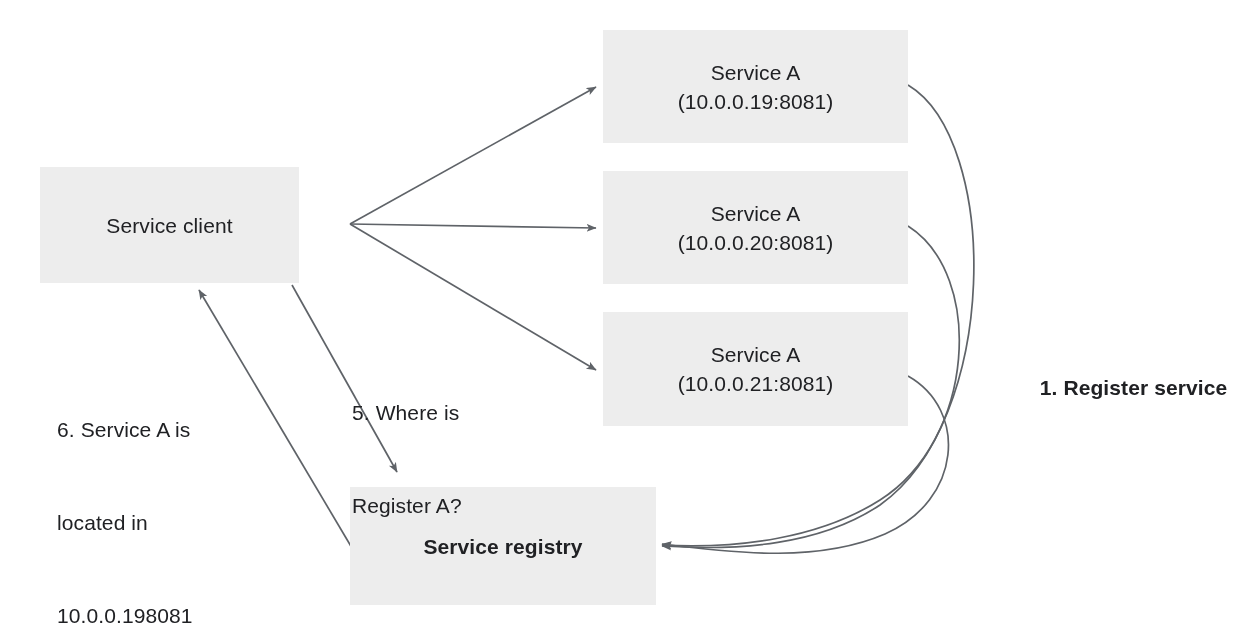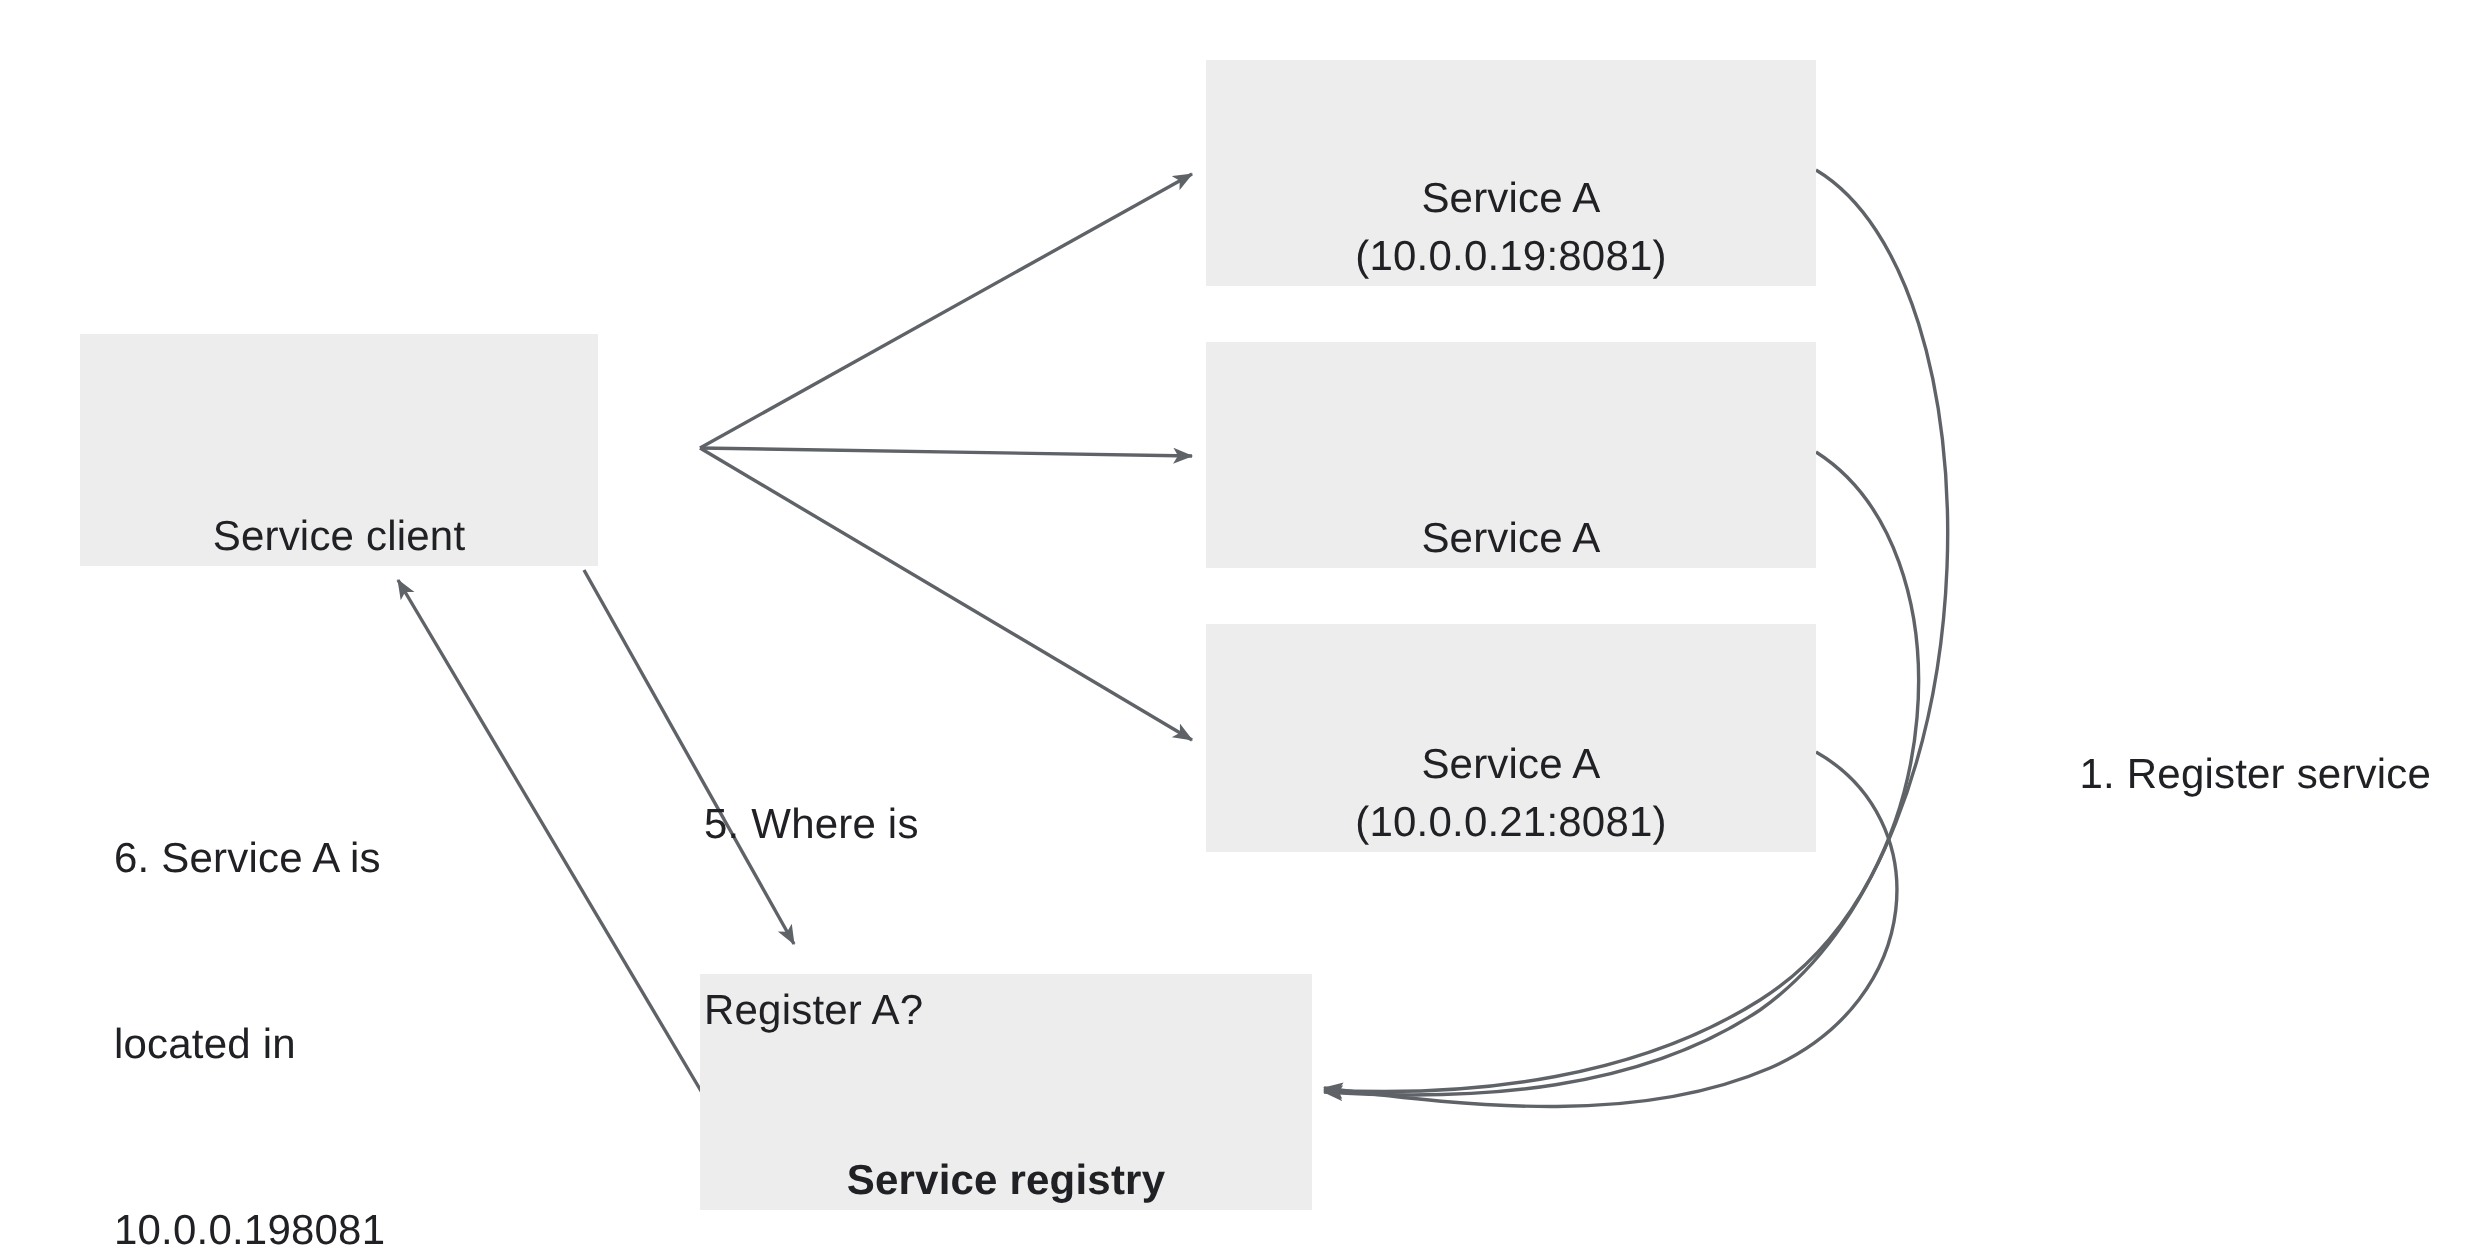--- a/index.html
+++ b/index.html
@@ -25,42 +25,42 @@
     width: 1242px;
     height: 630px;
     pointer-events: none;
   }
   .node {
     position: absolute;
     background: #ededed;
     display: flex;
     flex-direction: column;
     align-items: center;
-    justify-content: flex-end;
+    justify-content: center;
     color: #202124;
     font-size: 21px;
     line-height: 29px;
     text-align: center;
     letter-spacing: 0.1px;
   }
   .node .ln { display: block; white-space: nowrap; }
   .caption {
     position: absolute;
     color: #202124;
     font-size: 21px;
     line-height: 31px;
     letter-spacing: 0.1px;
     white-space: pre;
   }
   #node-client  { left: 40px;  top: 167px; width: 259px; height: 116px; }
   #node-svc-a1  { left: 603px; top: 30px;  width: 305px; height: 113px; }
   #node-svc-a2  { left: 603px; top: 171px; width: 305px; height: 113px; }
   #node-svc-a3  { left: 603px; top: 312px; width: 305px; height: 114px; }
   #node-registry{ left: 350px; top: 487px; width: 306px; height: 118px; font-weight: bold; }
-  #caption-step1 { left: 1016px; top: 341px; }
+  #caption-step1 { left: 1016px; top: 341px; font-weight: bold; }
   #caption-step2 { left: 352px; top: 335px; }
   #caption-step3 { left: 57px;  top: 352px; }
 </style>
 </head>
 <body>
 
 <div id="canvas">
 
   <svg id="wires" viewBox="0 0 1242 630" width="1242" height="630">
     <defs>
@@ -89,20 +89,21 @@
     <span class="ln">Service client</span>
   </div>
 
   <div class="node" id="node-svc-a1">
     <span class="ln">Service A</span>
     <span class="ln">(10.0.0.19:8081)</span>
   </div>
 
   <div class="node" id="node-svc-a2">
     <span class="ln">Service A</span>
+    <span class="ln">(10.0.0.20:8081)</span>
   </div>
 
   <div class="node" id="node-svc-a3">
     <span class="ln">Service A</span>
     <span class="ln">(10.0.0.21:8081)</span>
   </div>
 
   <div class="node" id="node-registry">
     <span class="ln">Service registry</span>
   </div>

